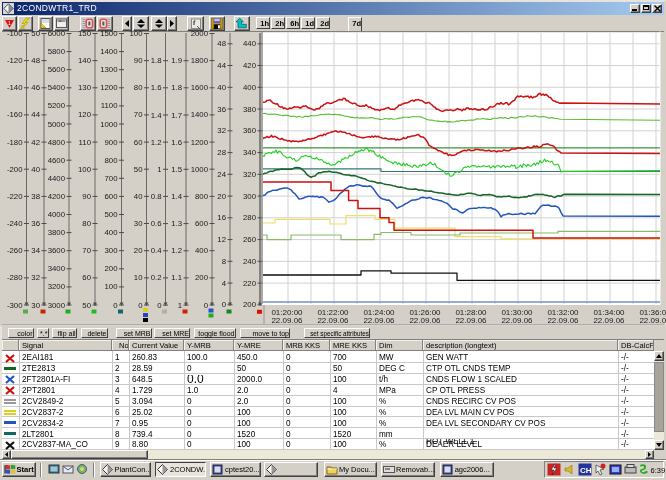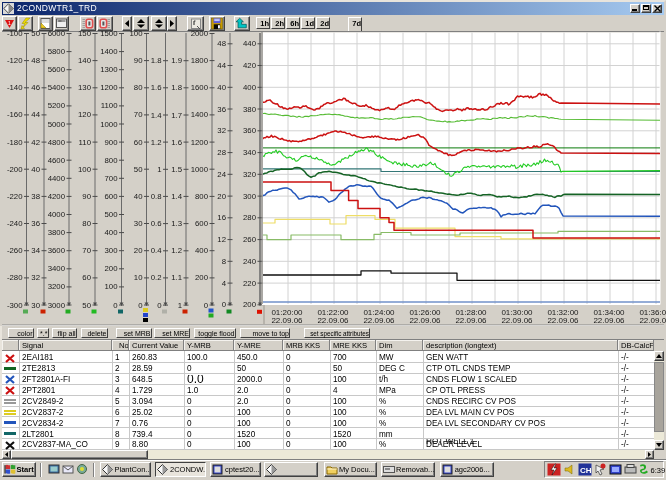--- a/index.html
+++ b/index.html
@@ -427,21 +427,21 @@
 <div class="abs" style="left:286px;top:407.7px;width:43px;height:11px;line-height:9.5px;font-size:8.2px;color:#000;overflow:hidden;white-space:nowrap">0</div>
 <div class="abs" style="left:333px;top:407.7px;width:42px;height:11px;line-height:9.5px;font-size:8.2px;color:#000;overflow:hidden;white-space:nowrap">100</div>
 <div class="abs" style="left:379px;top:407.7px;width:43px;height:11px;line-height:9.5px;font-size:8.2px;color:#000;overflow:hidden;white-space:nowrap">%</div>
 <div class="abs" style="left:426px;top:407.7px;width:191px;height:11px;line-height:9.5px;font-size:8.2px;color:#000;overflow:hidden;white-space:nowrap">DEA LVL MAIN CV POS</div>
 <div class="abs" style="left:621px;top:407.7px;width:32px;height:11px;line-height:9.5px;font-size:8.2px;color:#000;overflow:hidden;white-space:nowrap">-/-</div>
 <div class="abs" style="left:2px;top:416.4px;width:652px;height:1px;background:#c8c8c8"></div>
 <div class="abs" style="left:4px;top:409.5px;width:12px;height:2px;background:#ddcc22"></div>
 <div class="abs" style="left:4px;top:412.5px;width:12px;height:2px;background:#ddcc22"></div>
 <div class="abs" style="left:22px;top:418.6px;width:89px;height:11px;line-height:9.5px;font-size:8.2px;color:#000;overflow:hidden;white-space:nowrap">2CV2834-2</div>
 <div class="abs" style="left:115px;top:418.6px;width:13px;height:11px;line-height:9.5px;font-size:8.2px;color:#000;overflow:hidden;white-space:nowrap">7</div>
-<div class="abs" style="left:132px;top:418.6px;width:51px;height:11px;line-height:9.5px;font-size:8.2px;color:#000;overflow:hidden;white-space:nowrap">0.76</div>
+<div class="abs" style="left:132px;top:418.6px;width:51px;height:11px;line-height:9.5px;font-size:8.2px;color:#000;overflow:hidden;white-space:nowrap">0.95</div>
 <div class="abs" style="left:187px;top:418.6px;width:46px;height:11px;line-height:9.5px;font-size:8.2px;color:#000;overflow:hidden;white-space:nowrap">0</div>
 <div class="abs" style="left:237px;top:418.6px;width:45px;height:11px;line-height:9.5px;font-size:8.2px;color:#000;overflow:hidden;white-space:nowrap">100</div>
 <div class="abs" style="left:286px;top:418.6px;width:43px;height:11px;line-height:9.5px;font-size:8.2px;color:#000;overflow:hidden;white-space:nowrap">0</div>
 <div class="abs" style="left:333px;top:418.6px;width:42px;height:11px;line-height:9.5px;font-size:8.2px;color:#000;overflow:hidden;white-space:nowrap">100</div>
 <div class="abs" style="left:379px;top:418.6px;width:43px;height:11px;line-height:9.5px;font-size:8.2px;color:#000;overflow:hidden;white-space:nowrap">%</div>
 <div class="abs" style="left:426px;top:418.6px;width:191px;height:11px;line-height:9.5px;font-size:8.2px;color:#000;overflow:hidden;white-space:nowrap">DEA LVL SECONDARY CV POS</div>
 <div class="abs" style="left:621px;top:418.6px;width:32px;height:11px;line-height:9.5px;font-size:8.2px;color:#000;overflow:hidden;white-space:nowrap">-/-</div>
 <div class="abs" style="left:2px;top:427.3px;width:652px;height:1px;background:#c8c8c8"></div>
 <div class="abs" style="left:4px;top:421.4px;width:12px;height:3px;background:#2255bb"></div>
 <div class="abs" style="left:22px;top:429.5px;width:89px;height:11px;line-height:9.5px;font-size:8.2px;color:#000;overflow:hidden;white-space:nowrap">2LT2801</div>

